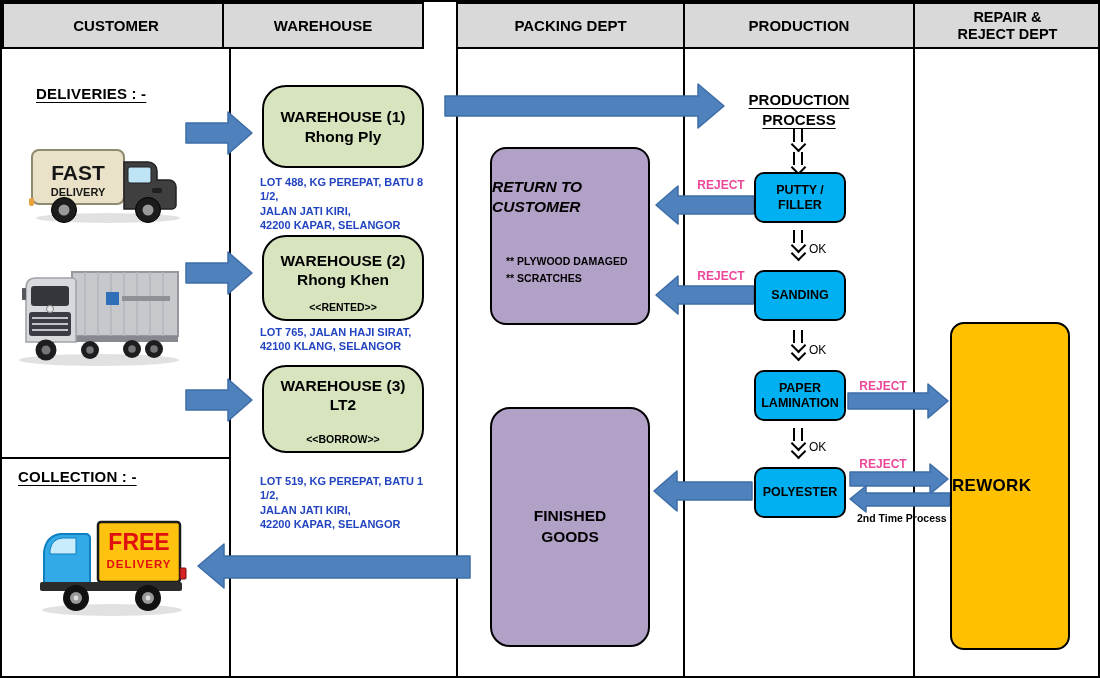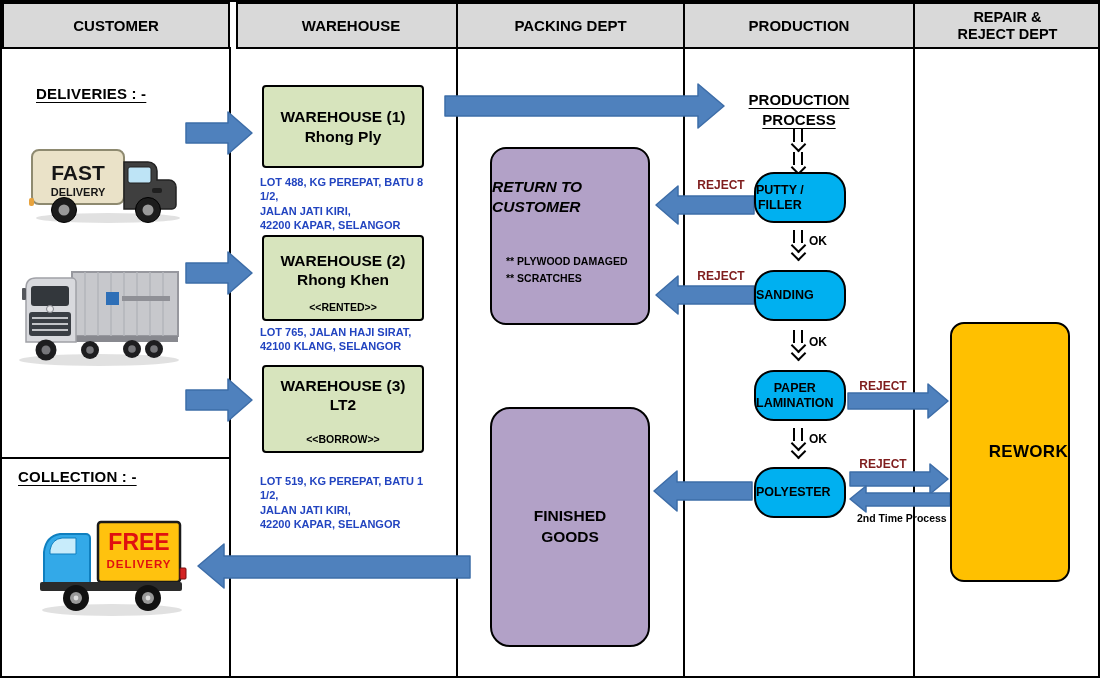--- a/index.html
+++ b/index.html
@@ -5,57 +5,57 @@
   html,body{margin:0;padding:0;background:#fff;}
   .canvas{position:relative;width:1100px;height:678px;background:#fff;border:2px solid #000;
           box-sizing:border-box;overflow:hidden;font-family:"Liberation Sans",sans-serif;color:#000;}
   .hdr{position:absolute;top:0;height:47px;background:#D9D9D9;border:2px solid #000;box-sizing:border-box;
        display:flex;align-items:center;justify-content:center;font-weight:bold;font-size:15px;
        text-align:center;line-height:1.15;white-space:pre-line;}
   .vline{position:absolute;top:45px;bottom:0;width:2px;background:#000;}
   .hdiv{position:absolute;left:0;width:228px;height:2px;background:#000;top:455px;}
   .underlbl{position:absolute;font-weight:bold;font-size:15px;text-decoration:underline;
             text-underline-offset:3px;letter-spacing:.2px;}
-  .whbox{position:absolute;left:260px;width:162px;background:#D7E4BD;border:2.5px solid #000;border-radius:4px;
+  .whbox{position:absolute;left:260px;width:162px;background:#D7E4BD;border:2.5px solid #000;border-radius:24px;
          box-sizing:border-box;display:flex;flex-direction:column;align-items:center;justify-content:center;
          font-weight:bold;font-size:15.5px;text-align:center;line-height:1.25;}
   .wh-tag{position:absolute;bottom:5px;left:0;right:0;font-size:10.5px;font-weight:bold;text-align:center;}
   .addr{position:absolute;left:258px;width:175px;color:#2244C0;font-weight:bold;font-size:11px;
         line-height:1.3;white-space:pre-line;}
   .pbox{position:absolute;left:488px;width:160px;background:#B2A1C7;border:2.5px solid #000;border-radius:16px;
         box-sizing:border-box;}
   .return-title{font-weight:bold;font-size:15.5px;text-align:left;margin-top:28px;line-height:1.3;white-space:pre-line;font-style:italic;}
   .return-notes{font-weight:bold;font-size:10.5px;margin:36px 0 0 14px;line-height:1.6;}
   .finished{display:flex;align-items:center;justify-content:center;font-weight:bold;font-size:15.5px;
             text-align:center;white-space:pre-line;line-height:1.35;border-radius:20px;}
   .prod-title{position:absolute;left:732px;top:88px;width:130px;text-align:center;font-weight:bold;font-size:15px;
               line-height:1.3;text-decoration:underline;text-underline-offset:3px;white-space:pre-line;}
   .step{position:absolute;left:752px;width:92px;height:51px;background:#00B0F0;border:2.5px solid #000;
-        border-radius:20px;box-sizing:border-box;display:flex;align-items:center;
+        border-radius:10px;box-sizing:border-box;display:flex;align-items:center;justify-content:center;
         font-weight:bold;font-size:12.5px;text-align:center;white-space:pre-line;line-height:1.2;}
-  .rework{position:absolute;left:948px;top:320px;width:120px;height:260px;background:#FFC000;
+  .rework{position:absolute;left:948px;top:320px;width:120px;height:328px;background:#FFC000;
           border:2.5px solid #000;border-radius:14px;box-sizing:border-box;display:flex;align-items:center;
-          justify-content:flex-end;font-weight:bold;font-size:17px;letter-spacing:.3px;}
-  .reject{position:absolute;color:#7f1d1d;font-weight:bold;font-size:12px;width:62px;text-align:center;}
-  .ok{position:absolute;font-weight:bold;font-size:12px;}
+          justify-content:flex-start;font-weight:bold;font-size:17px;letter-spacing:.3px;}
+  .reject{position:absolute;color:#ec4899;font-weight:bold;font-size:12px;width:62px;text-align:center;}
+  .ok{position:absolute;font-weight:normal;font-size:12px;margin-top:8px;}
   .second{position:absolute;font-weight:bold;font-size:10.5px;}
   .dash{position:absolute;left:788px;width:16px;display:flex;flex-direction:column;align-items:center;}
   .dash .bars{width:6px;height:13px;border-left:2px solid #000;border-right:2px solid #000;}
   .dash .chev{width:9px;height:9px;border-right:2px solid #000;border-bottom:2px solid #000;
               transform:rotate(45deg);margin-top:-3px;}
   .arrows{position:absolute;left:0;top:0;pointer-events:none;}
   .truck{position:absolute;}
 </style>
 </head>
 <body>
 
 <div class="canvas">
 
   <div class="hdr" style="left:0;width:228px"><span>CUSTOMER</span></div>
-  <div class="hdr" style="left:234px;width:230px"><span>WAREHOUSE</span></div>
+  <div class="hdr" style="left:220px;width:202px"><span>WAREHOUSE</span></div>
   <div class="hdr" style="left:454px;width:229px"><span>PACKING DEPT</span></div>
   <div class="hdr" style="left:681px;width:232px"><span>PRODUCTION</span></div>
   <div class="hdr" style="left:911px;width:189px;font-size:14.5px"><span>REPAIR &amp;
 REJECT DEPT</span></div>
 
   <div class="vline" style="left:227px"></div>
   <div class="vline" style="left:454px"></div>
   <div class="vline" style="left:681px"></div>
   <div class="vline" style="left:911px"></div>
   <div class="hdiv"></div>

